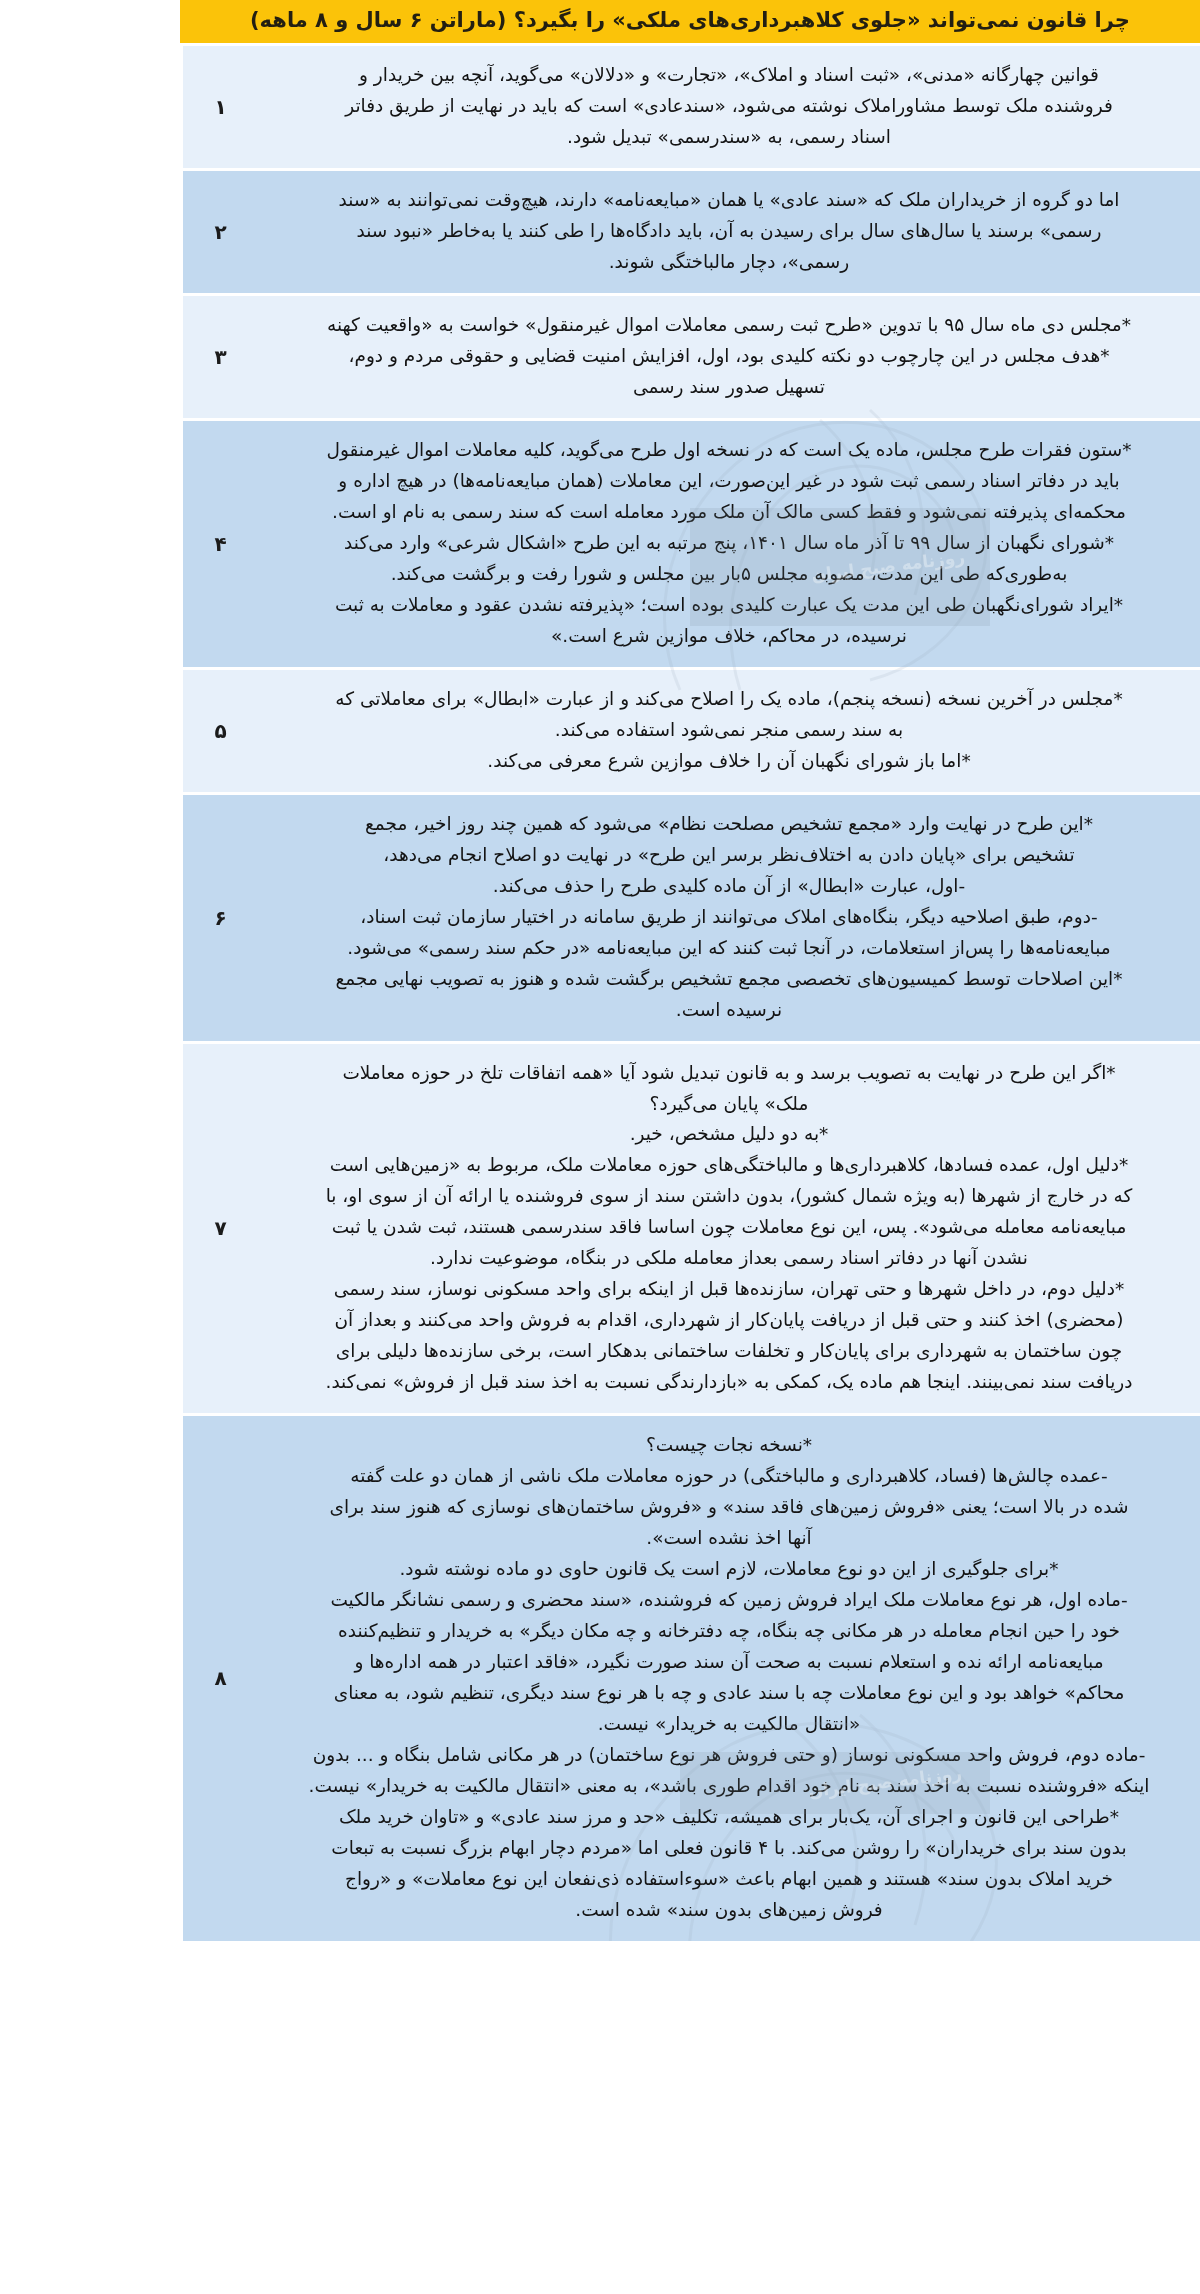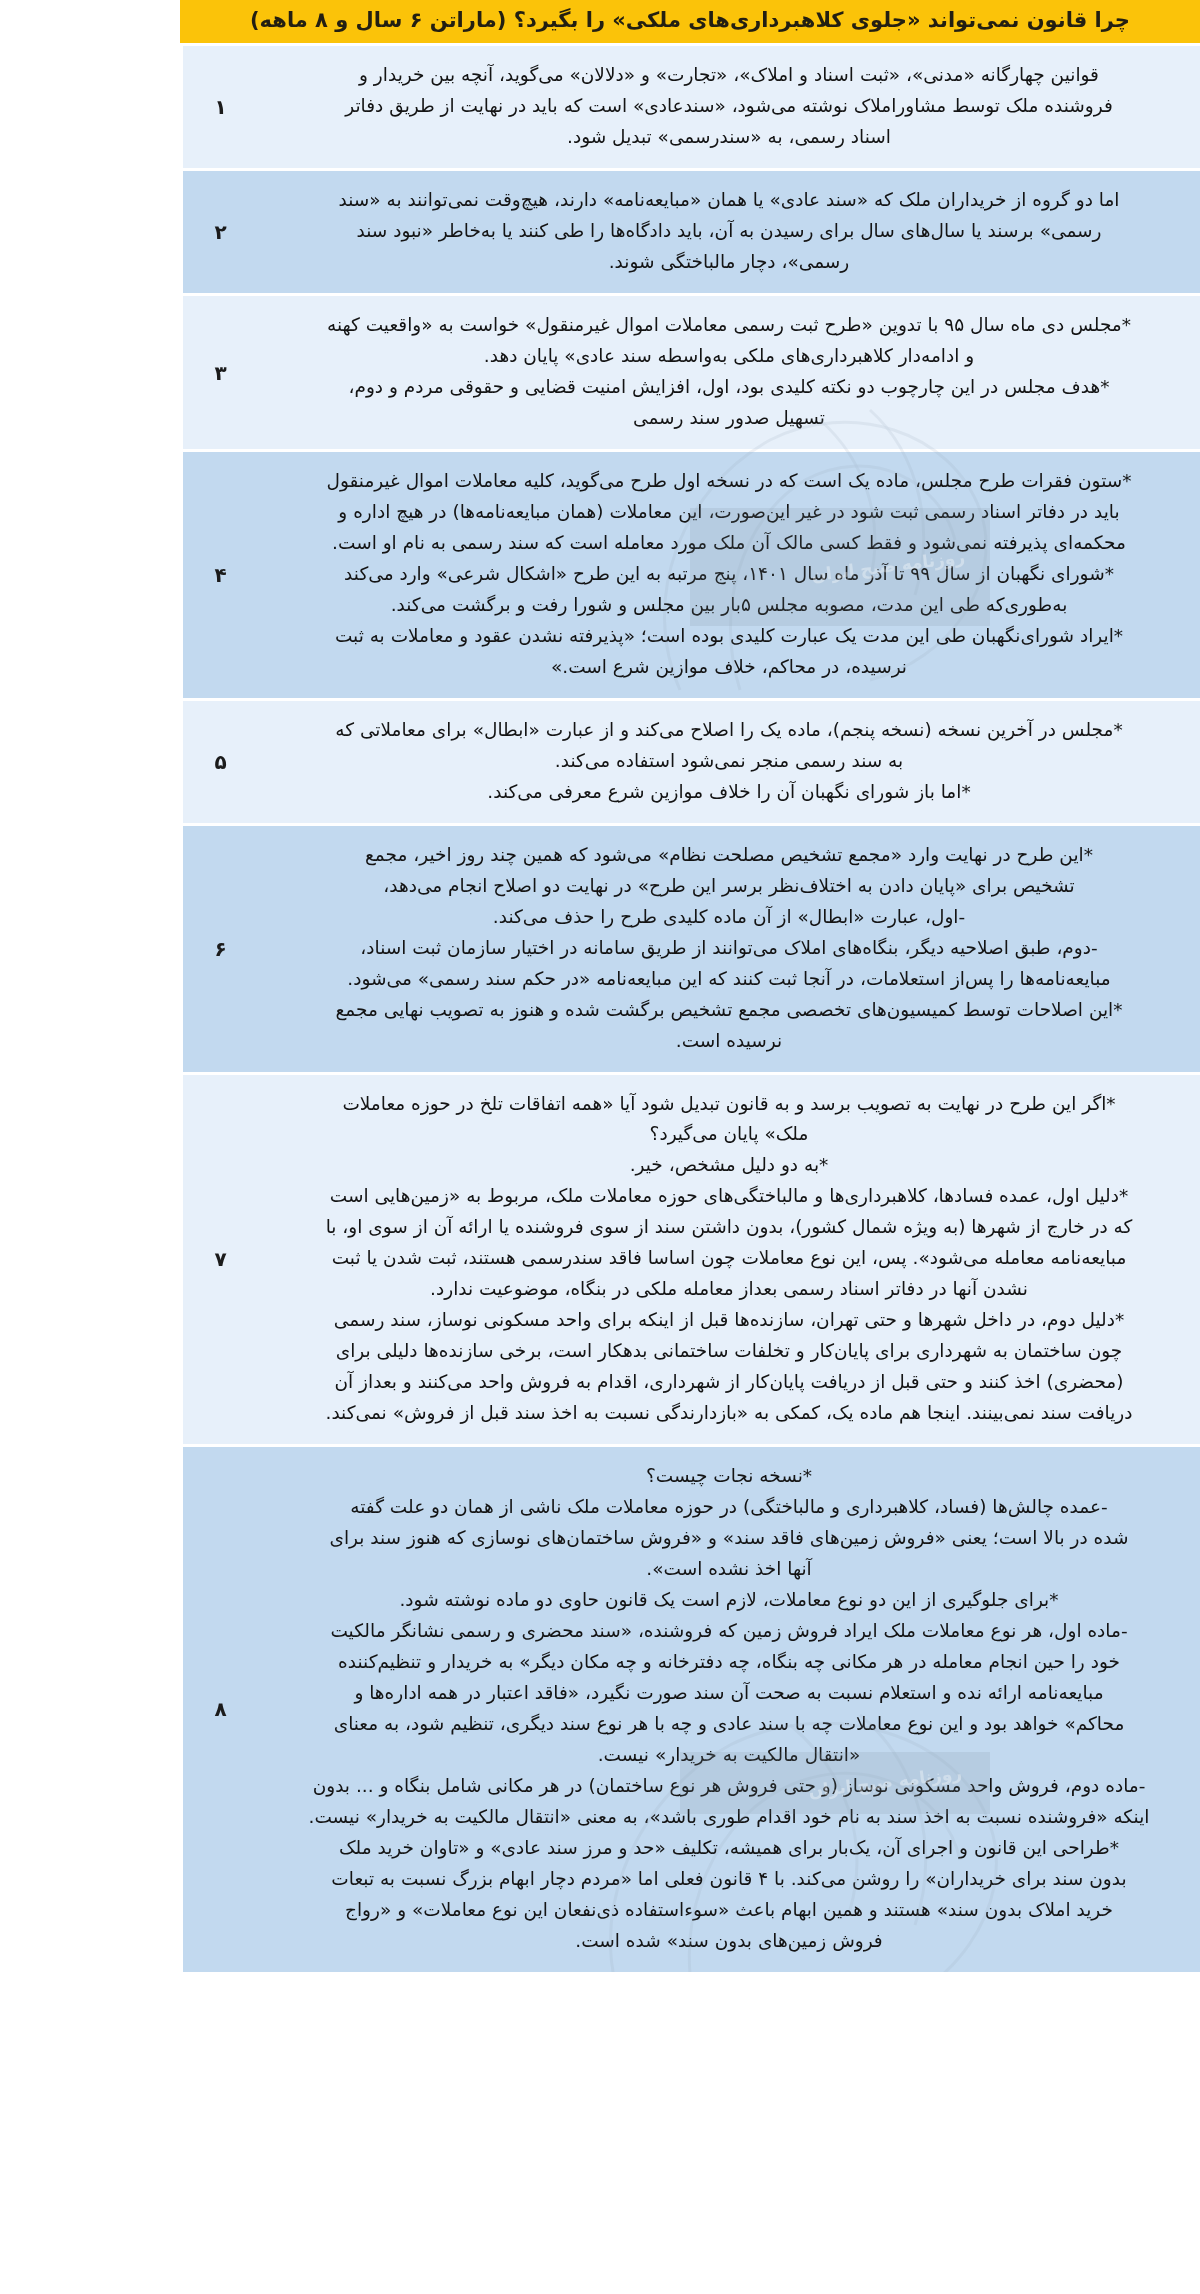--- a/index.html
+++ b/index.html
@@ -115,21 +115,20 @@
         <div class="row-body">
           <p>اما دو گروه از خریداران ملک که «سند عادی» یا همان «مبایعه‌نامه» دارند، هیچ‌وقت نمی‌توانند به «سند</p>
           <p>رسمی» برسند یا سال‌های سال برای رسیدن به آن، باید دادگاه‌ها را طی کنند یا به‌خاطر «نبود سند</p>
           <p>رسمی»، دچار مالباختگی شوند.</p>
         </div>
         <div class="row-num">۲</div>
       </div>
       <div class="row tone-a">
         <div class="row-body">
           <p>*مجلس دی ماه سال ۹۵ با تدوین «طرح ثبت رسمی معاملات اموال غیرمنقول» خواست به «واقعیت کهنه</p>
-          <p>و ادامه‌دار کلاهبرداری‌های ملکی به‌واسطه سند عادی» پایان دهد.</p>
           <p>*هدف مجلس در این چارچوب دو نکته کلیدی بود، اول، افزایش امنیت قضایی و حقوقی مردم و دوم،</p>
           <p>تسهیل صدور سند رسمی</p>
         </div>
         <div class="row-num">۳</div>
       </div>
       <div class="row tone-b">
         <div class="row-body">
           <p>*ستون فقرات طرح مجلس، ماده یک است که در نسخه اول طرح می‌گوید، کلیه معاملات اموال غیرمنقول</p>
           <p>باید در دفاتر اسناد رسمی ثبت شود در غیر این‌صورت، این معاملات (همان مبایعه‌نامه‌ها) در هیچ اداره و</p>
           <p>محکمه‌ای پذیرفته نمی‌شود و فقط کسی مالک آن ملک مورد معامله است که سند رسمی به نام او است.</p>
@@ -163,22 +162,22 @@
       <div class="row tone-a">
         <div class="row-body">
           <p>*اگر این طرح در نهایت به تصویب برسد و به قانون تبدیل شود آیا «همه اتفاقات تلخ در حوزه معاملات</p>
           <p>ملک» پایان می‌گیرد؟</p>
           <p>*به دو دلیل مشخص، خیر.</p>
           <p>*دلیل اول، عمده فسادها، کلاهبرداری‌ها و مالباختگی‌های حوزه معاملات ملک، مربوط به «زمین‌هایی است</p>
           <p>که در خارج از شهرها (به ویژه شمال کشور)، بدون داشتن سند از سوی فروشنده یا ارائه آن از سوی او، با</p>
           <p>مبایعه‌نامه معامله می‌شود». پس، این نوع معاملات چون اساسا فاقد سندرسمی هستند، ثبت شدن یا ثبت</p>
           <p>نشدن آنها در دفاتر اسناد رسمی بعداز معامله ملکی در بنگاه، موضوعیت ندارد.</p>
           <p>*دلیل دوم، در داخل شهرها و حتی تهران، سازنده‌ها قبل از اینکه برای واحد مسکونی نوساز، سند رسمی</p>
+          <p>(محضری) اخذ کنند و حتی قبل از دریافت پایان‌کار از شهرداری، اقدام به فروش واحد می‌کنند و بعداز آن</p>
           <p>چون ساختمان به شهرداری برای پایان‌کار و تخلفات ساختمانی بدهکار است، برخی سازنده‌ها دلیلی برای</p>
-          <p>(محضری) اخذ کنند و حتی قبل از دریافت پایان‌کار از شهرداری، اقدام به فروش واحد می‌کنند و بعداز آن</p>
           <p>دریافت سند نمی‌بینند. اینجا هم ماده یک، کمکی به «بازدارندگی نسبت به اخذ سند قبل از فروش» نمی‌کند.</p>
         </div>
         <div class="row-num">۷</div>
       </div>
       <div class="row tone-b">
         <div class="row-body">
           <p>*نسخه نجات چیست؟</p>
           <p>-عمده چالش‌ها (فساد، کلاهبرداری و مالباختگی) در حوزه معاملات ملک ناشی از همان دو علت گفته</p>
           <p>شده در بالا است؛ یعنی «فروش زمین‌های فاقد سند» و «فروش ساختمان‌های نوسازی که هنوز سند برای</p>
           <p>آنها اخذ نشده است».</p>

